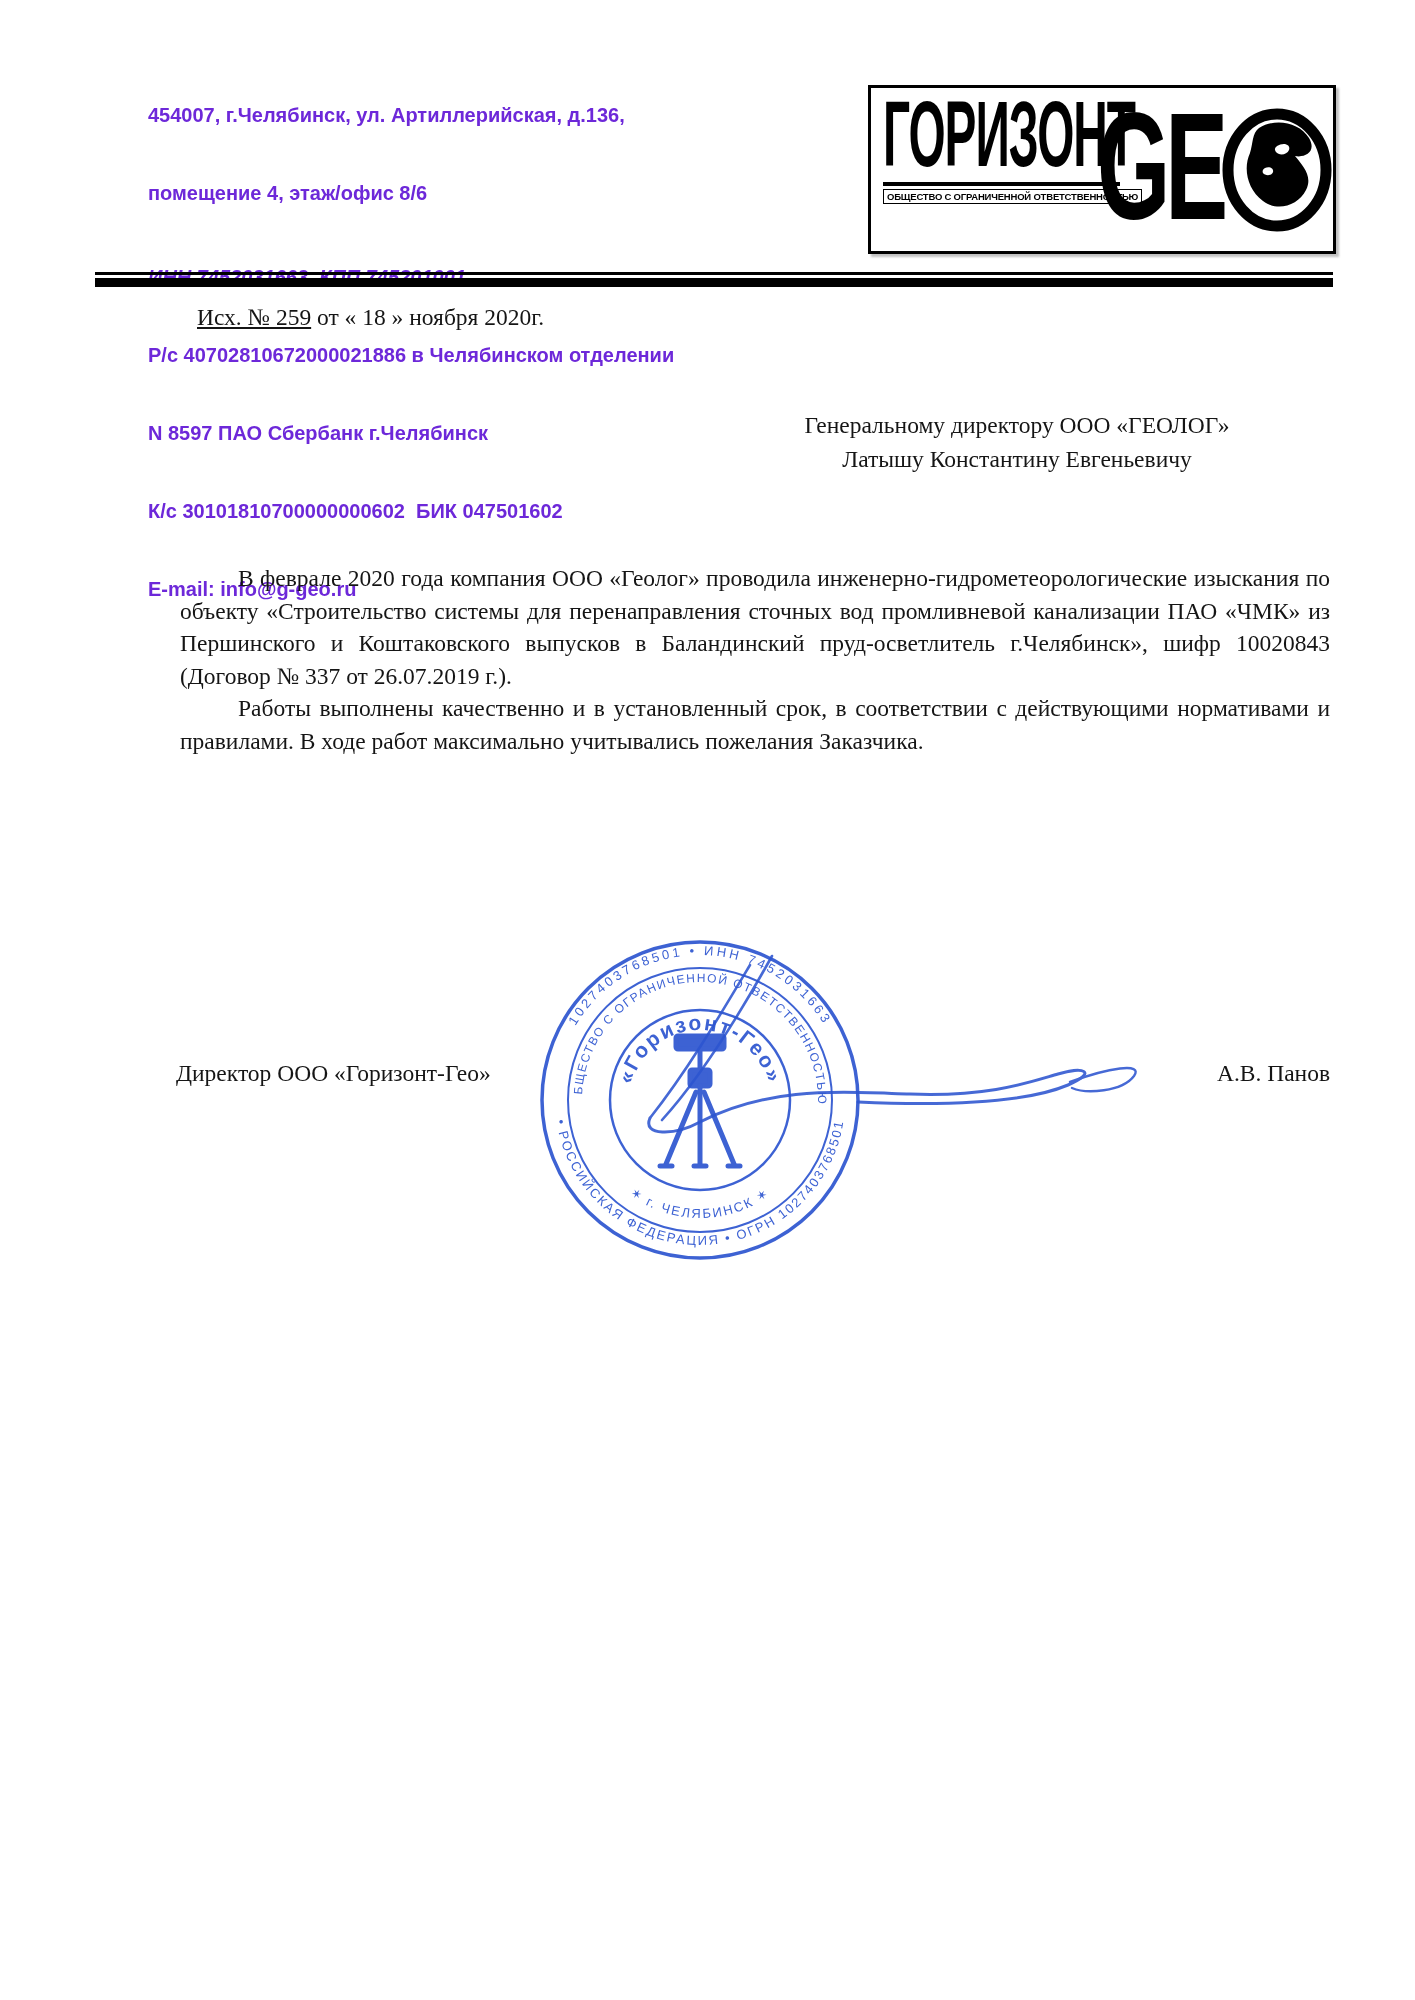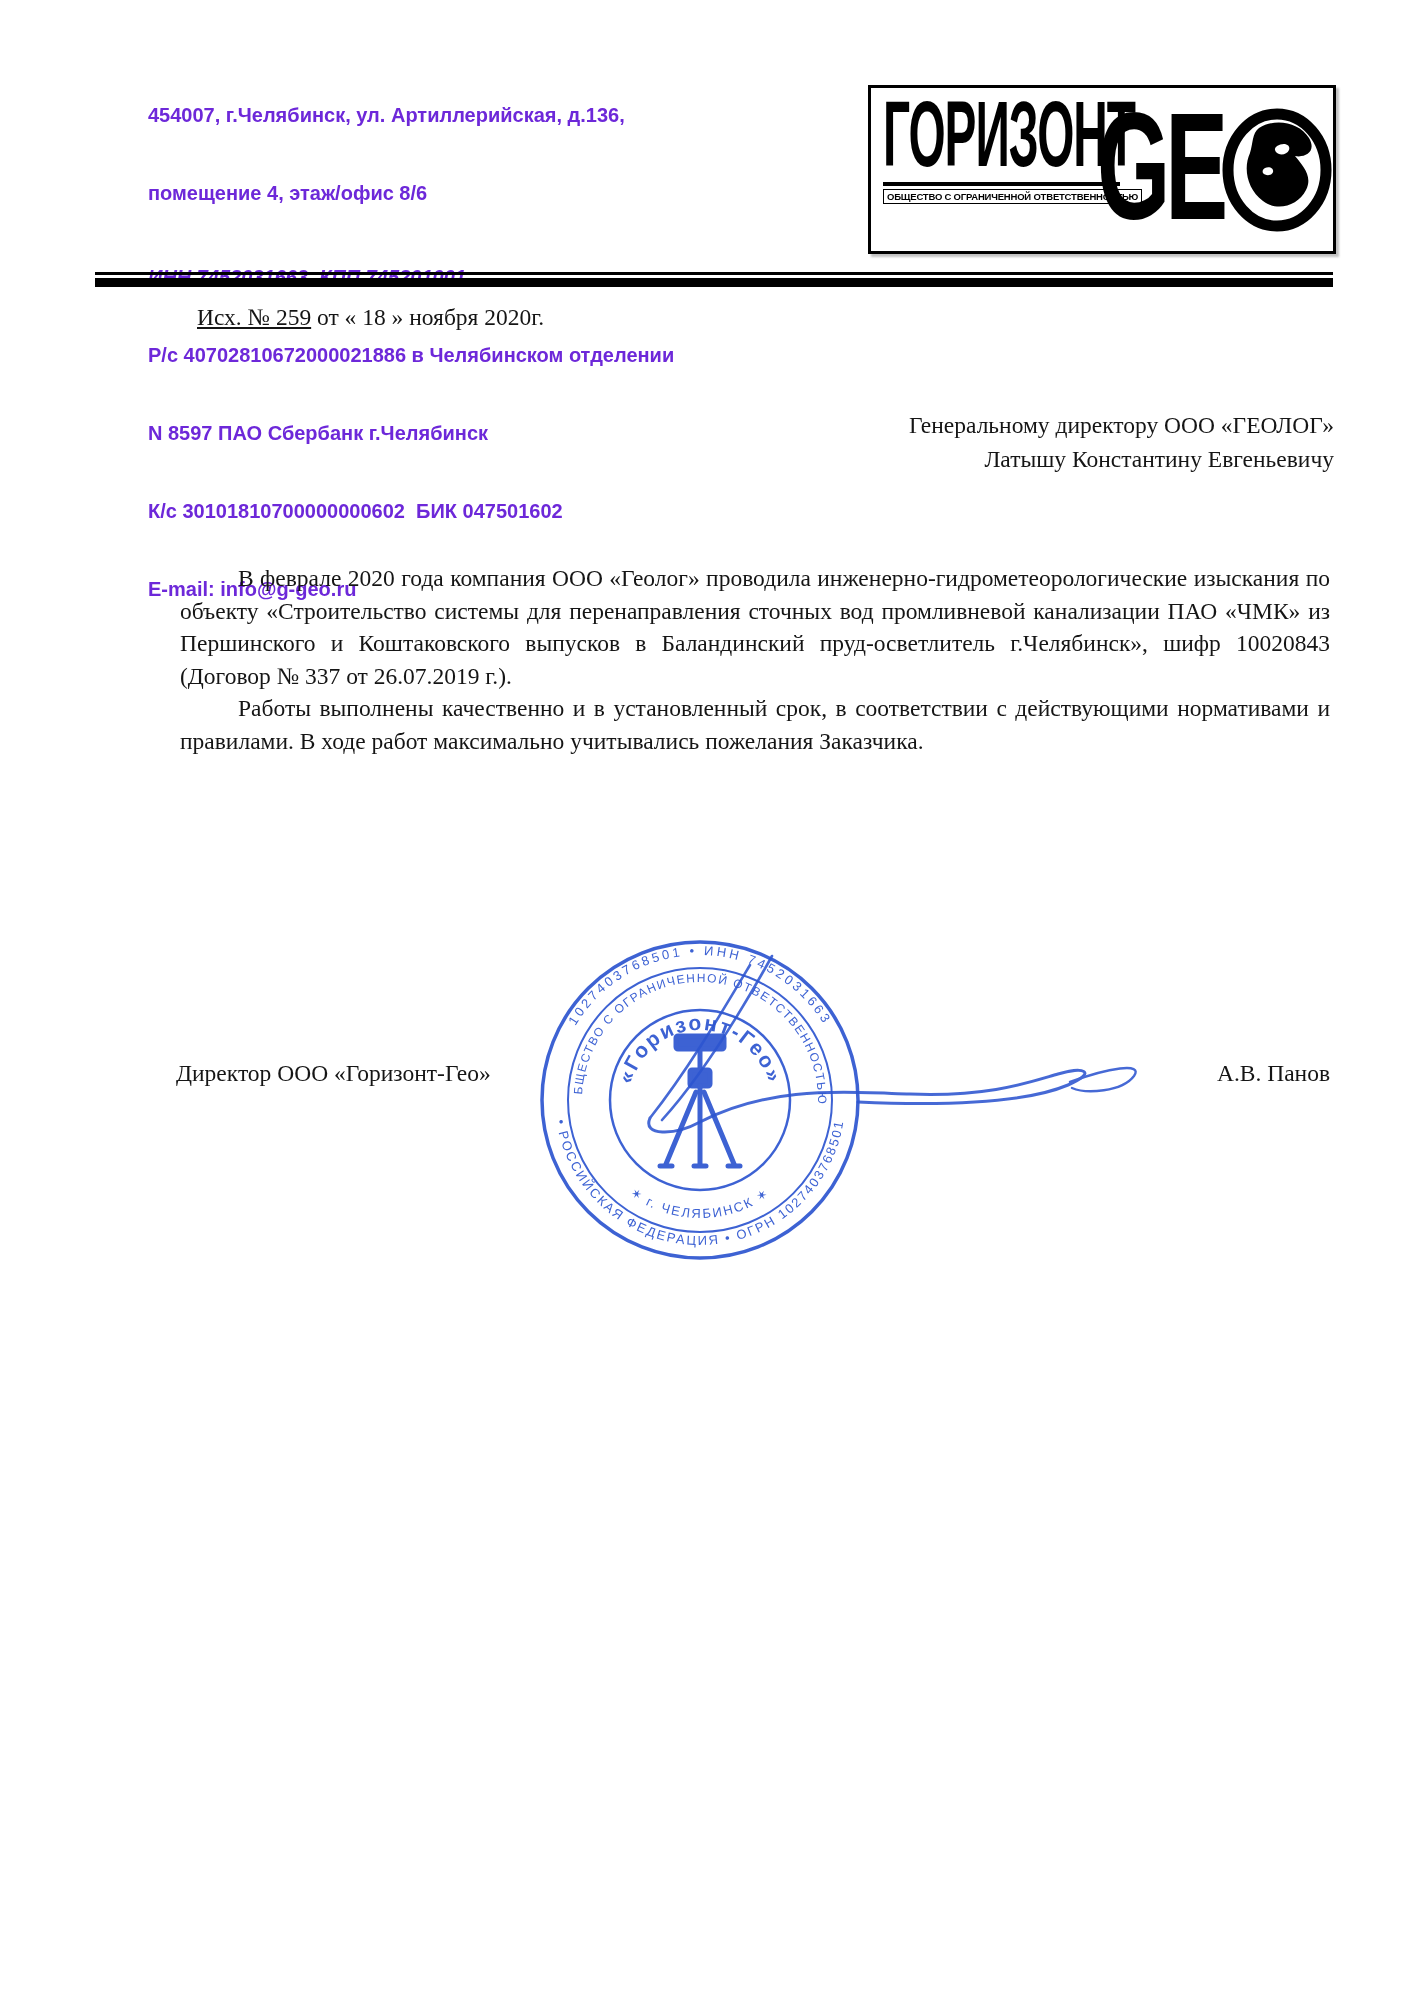--- a/index.html
+++ b/index.html
@@ -26,21 +26,21 @@
   .globe{position:absolute;left:348px;top:18px;}
 
   
   .rule{position:absolute;left:95px;top:272px;width:1238px;}
   .rule .thin{height:3px;background:#000;}
   .rule .thick{height:9px;background:#000;margin-top:3px;}
 
   
   .ref{position:absolute;left:197px;top:304px;font-size:23.5px;white-space:pre;font-family:Liberation Serif, serif;}
   .ref .u{text-decoration:underline;}
-  .recipient{position:absolute;left:700px;top:408px;width:634px;text-align:right;
+  .recipient{position:absolute;left:700px;top:408px;width:634px;text-align:center;
              font-size:23.5px;line-height:34px;}
 
   
   .body-text{position:absolute;left:180px;top:562px;width:1150px;
              font-size:23.5px;line-height:32.6px;text-align:justify;}
   .body-text p{margin:0;text-indent:58px;}
 
   
   .sig-label{position:absolute;left:176px;top:1060px;font-size:23.5px;white-space:nowrap;}
   .sig-name{position:absolute;right:85px;top:1060px;font-size:23.5px;white-space:nowrap;}

